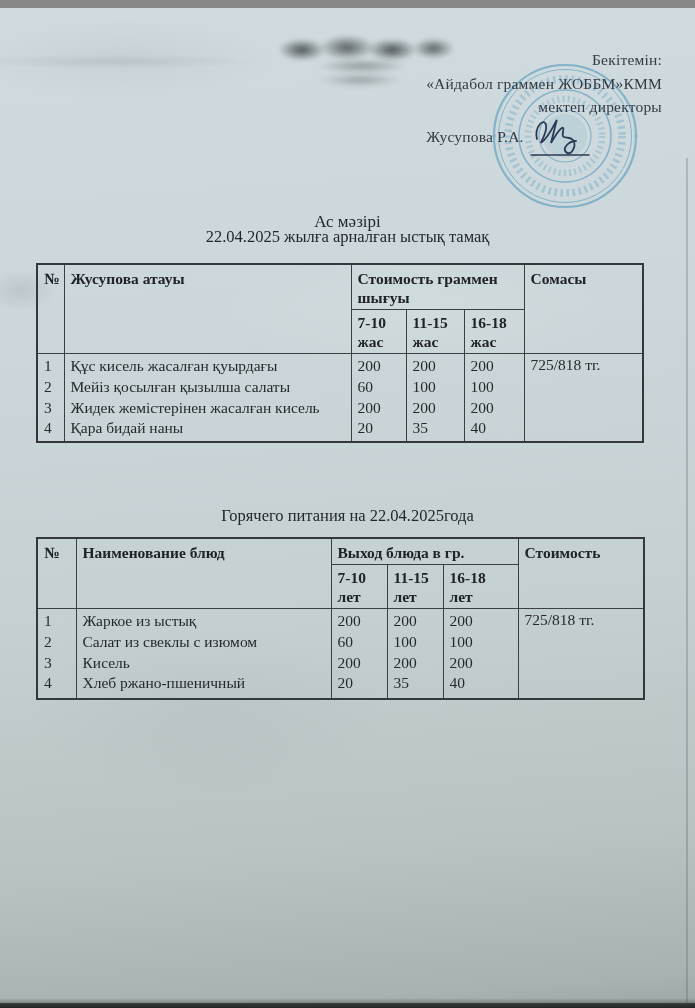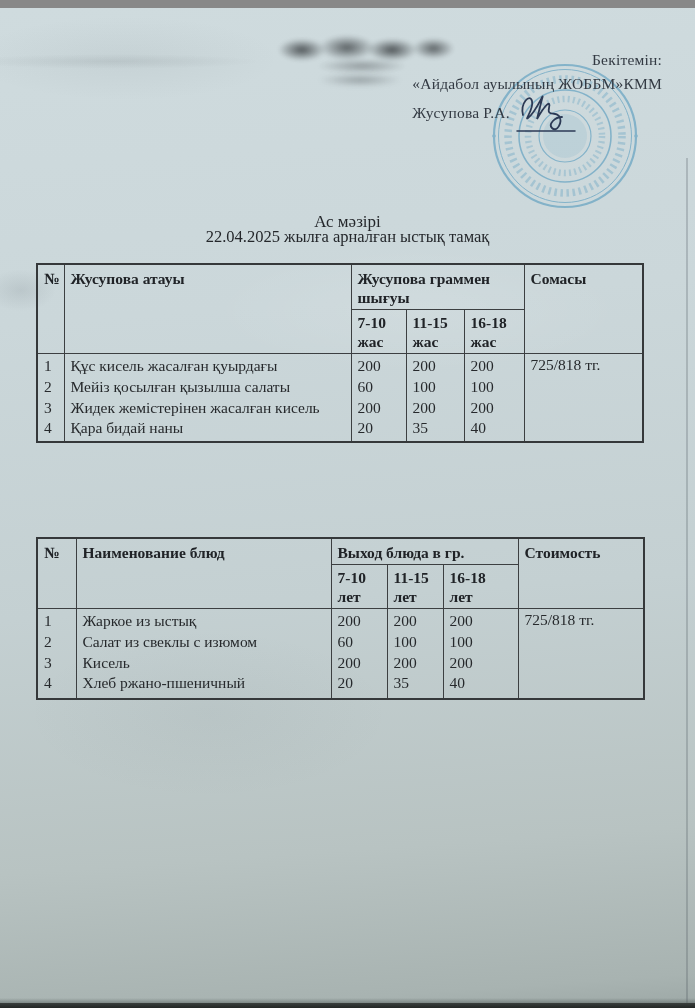--- a/index.html
+++ b/index.html
@@ -125,21 +125,22 @@
       <circle cx="95" cy="95" r="37" stroke-width="6.5" stroke-dasharray="2 3.2" opacity=".5"></circle>
       <circle cx="95" cy="95" r="26" stroke-width="1.2"></circle>
       <circle cx="95" cy="95" r="22" stroke-width="0" fill="#4f97bc" opacity=".22"></circle>
       <circle cx="24" cy="95" r="1.8" fill="#4f97bc" stroke-width="0"></circle>
       <circle cx="166" cy="95" r="1.8" fill="#4f97bc" stroke-width="0"></circle>
     </g>
   </svg>
 
   <div class="approval">
     <div>Бекітемін:</div>
-    <div>«Айдабол ауылының ЖОББМ»КММ</div>
+    <div>«Айдабол граммен ЖОББМ»КММ</div>
+    <div>мектеп директоры</div>
     <div class="sig-row">
       <span>Жусупова Р.А.</span>
       <span class="sig-wrap">
         <svg width="62" height="50" viewBox="0 0 62 50">
           <g fill="none" stroke="#2c3a55" stroke-width="1.8" stroke-linecap="round">
             <path d="M8 28 C5 16 15 6 17 14 C19 22 9 34 13 31 C22 24 30 2 27 12 L22 32 C30 18 36 12 34 21 C32 30 40 24 44 29 C48 35 42 46 37 41 C33 37 40 30 47 30"></path>
             <line x1="2" y1="44" x2="60" y2="44" stroke-width="1.5"></line>
           </g>
         </svg>
       </span>
@@ -155,21 +156,21 @@
         <col style="width:287px">
         <col style="width:55px">
       <col style="width:58px">
         <col style="width:60px">
         <col style="width:119px">
     </colgroup>
     <tbody>
         <tr class="hr1-t1">
       <th rowspan="2">№</th>
       <th rowspan="2">Жусупова атауы</th>
-      <th colspan="3">Жусупова граммен шығуы</th>
+      <th colspan="3">Стоимость граммен шығуы</th>
       <th rowspan="2" class="cc">Сомасы</th>
     </tr>
     <tr class="hr2-t1">
       <th class="agehead">
         <div>7-10</div>
         <div>жас</div>
       </th>
       <th class="agehead">
         <div>11-15</div>
         <div>жас</div>
@@ -208,20 +209,21 @@
         <div class="ln">200</div>
         <div class="ln">100</div>
         <div class="ln">200</div>
         <div class="ln">40</div>
       </td>
       <td class="total1">725/818 тг.</td>
     </tr>
   </tbody>
     </table>
 
+  <div class="ctitle t-ru2">Горячего питания на 22.04.2025года</div>
 
   <table class="menu t2">
     <colgroup>
       <col style="width:39px">
         <col style="width:255px">
         <col style="width:56px">
       <col style="width:56px">
         <col style="width:75px">
         <col style="width:126px">
     </colgroup>

